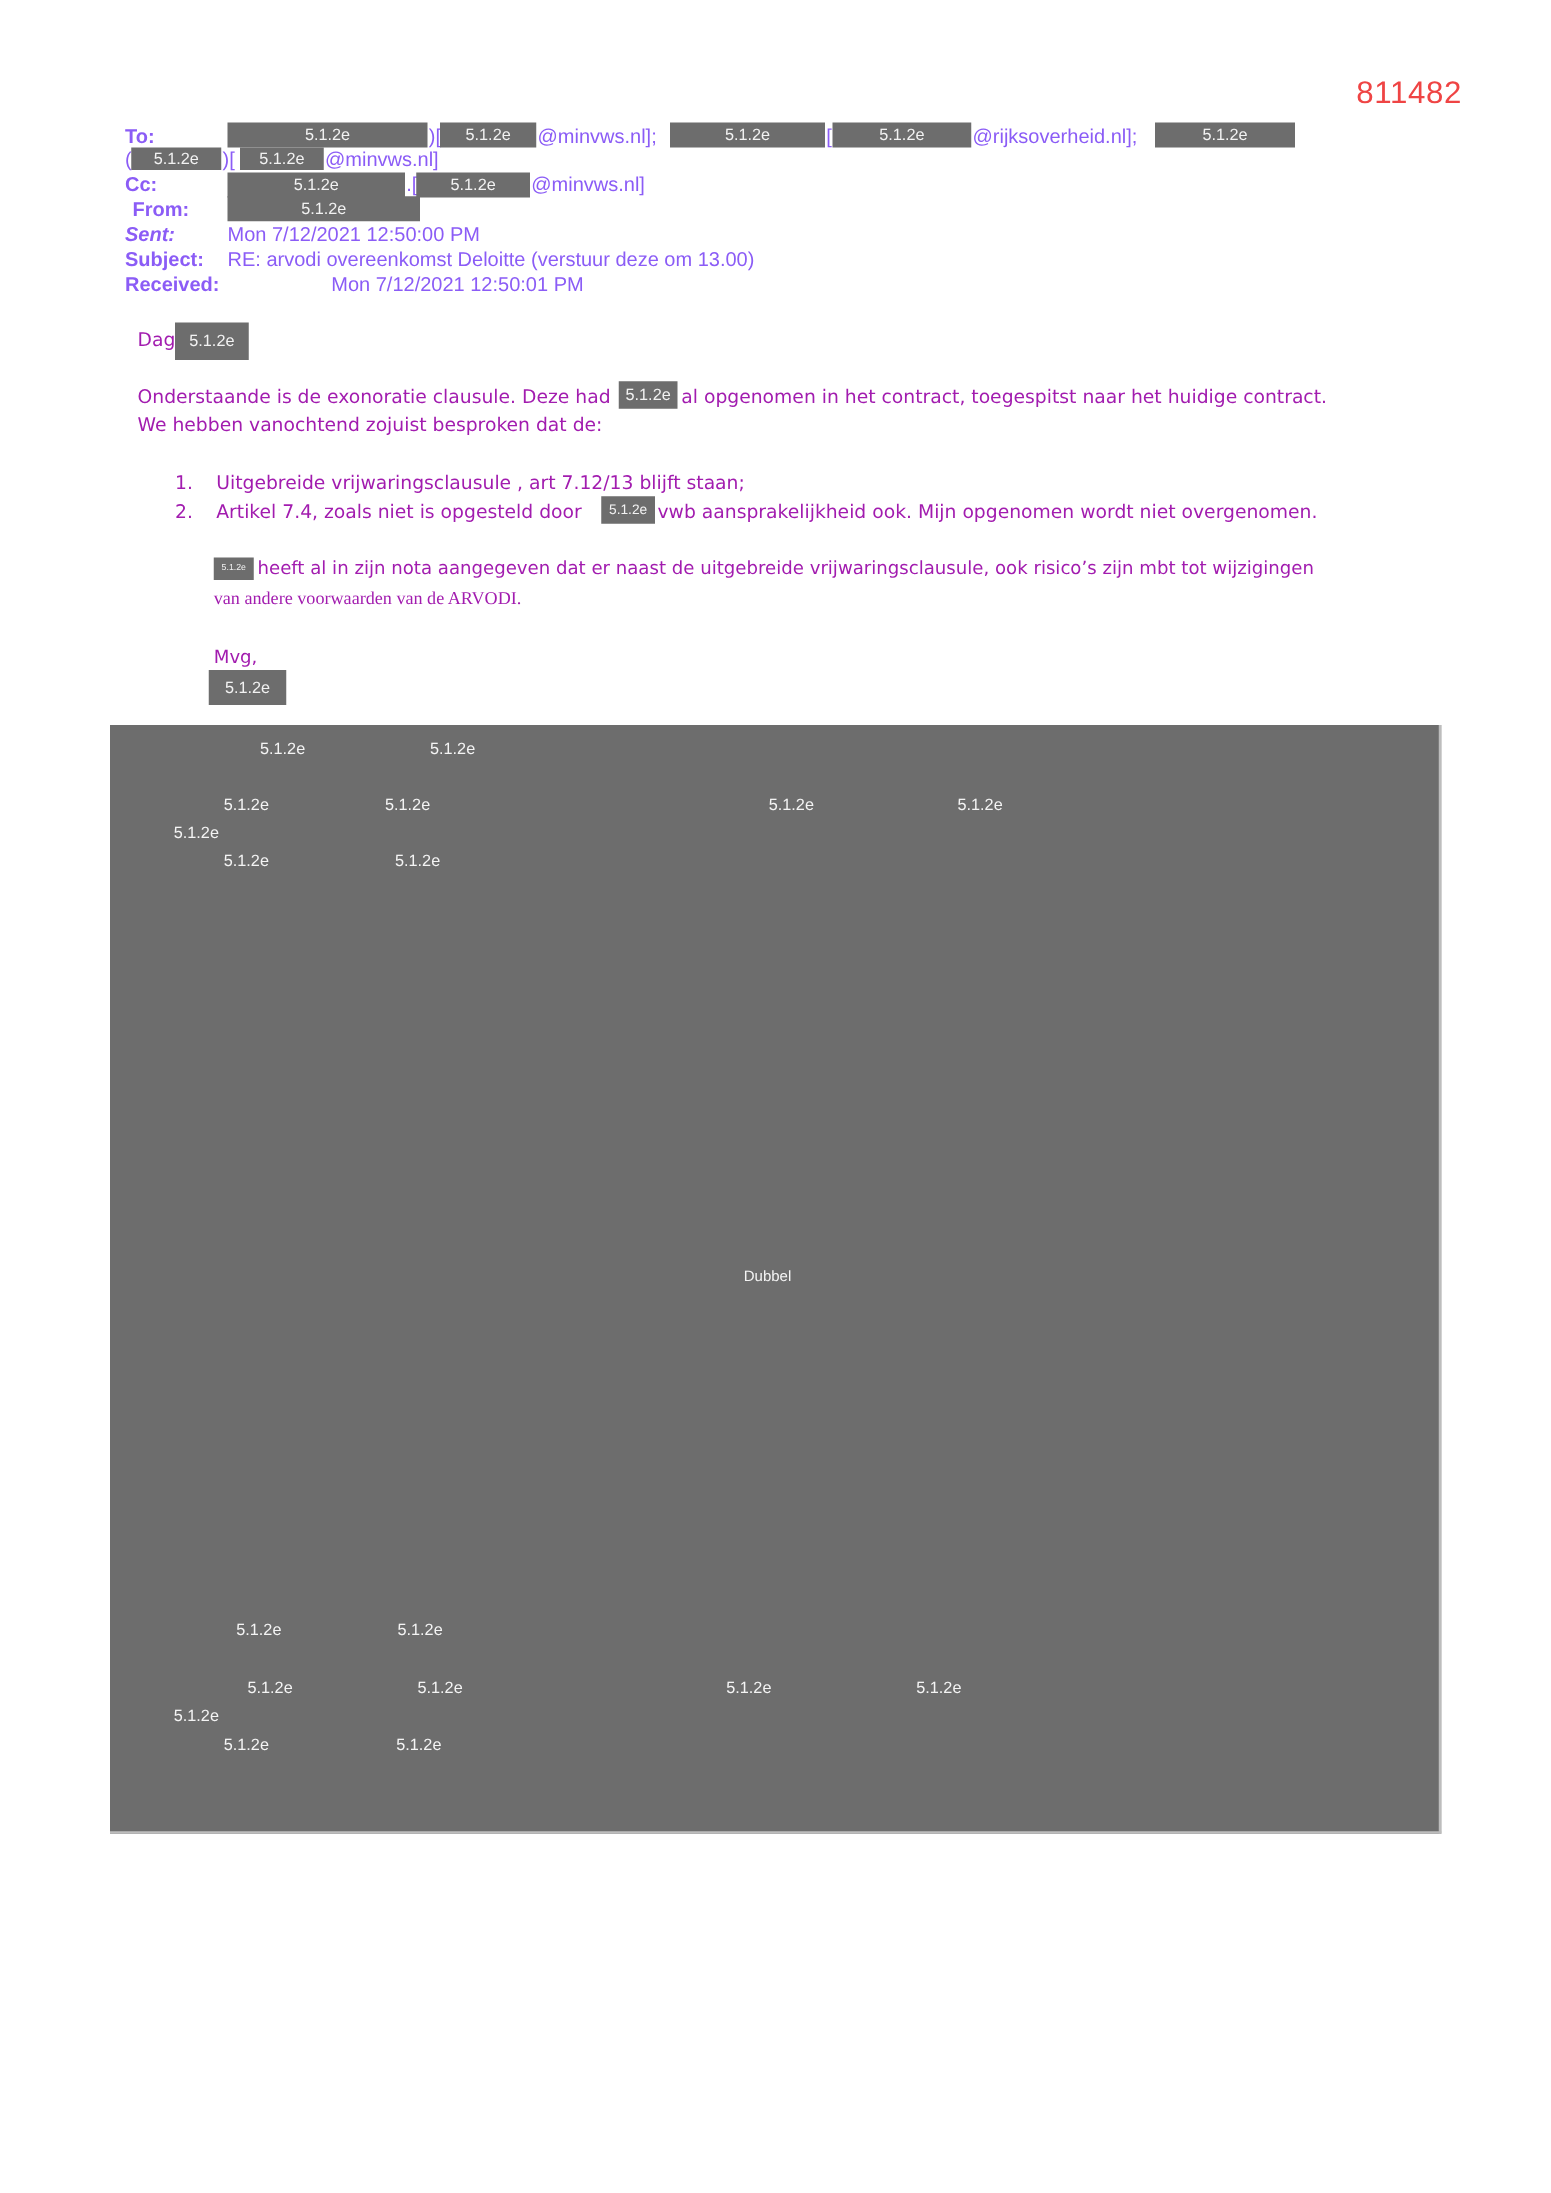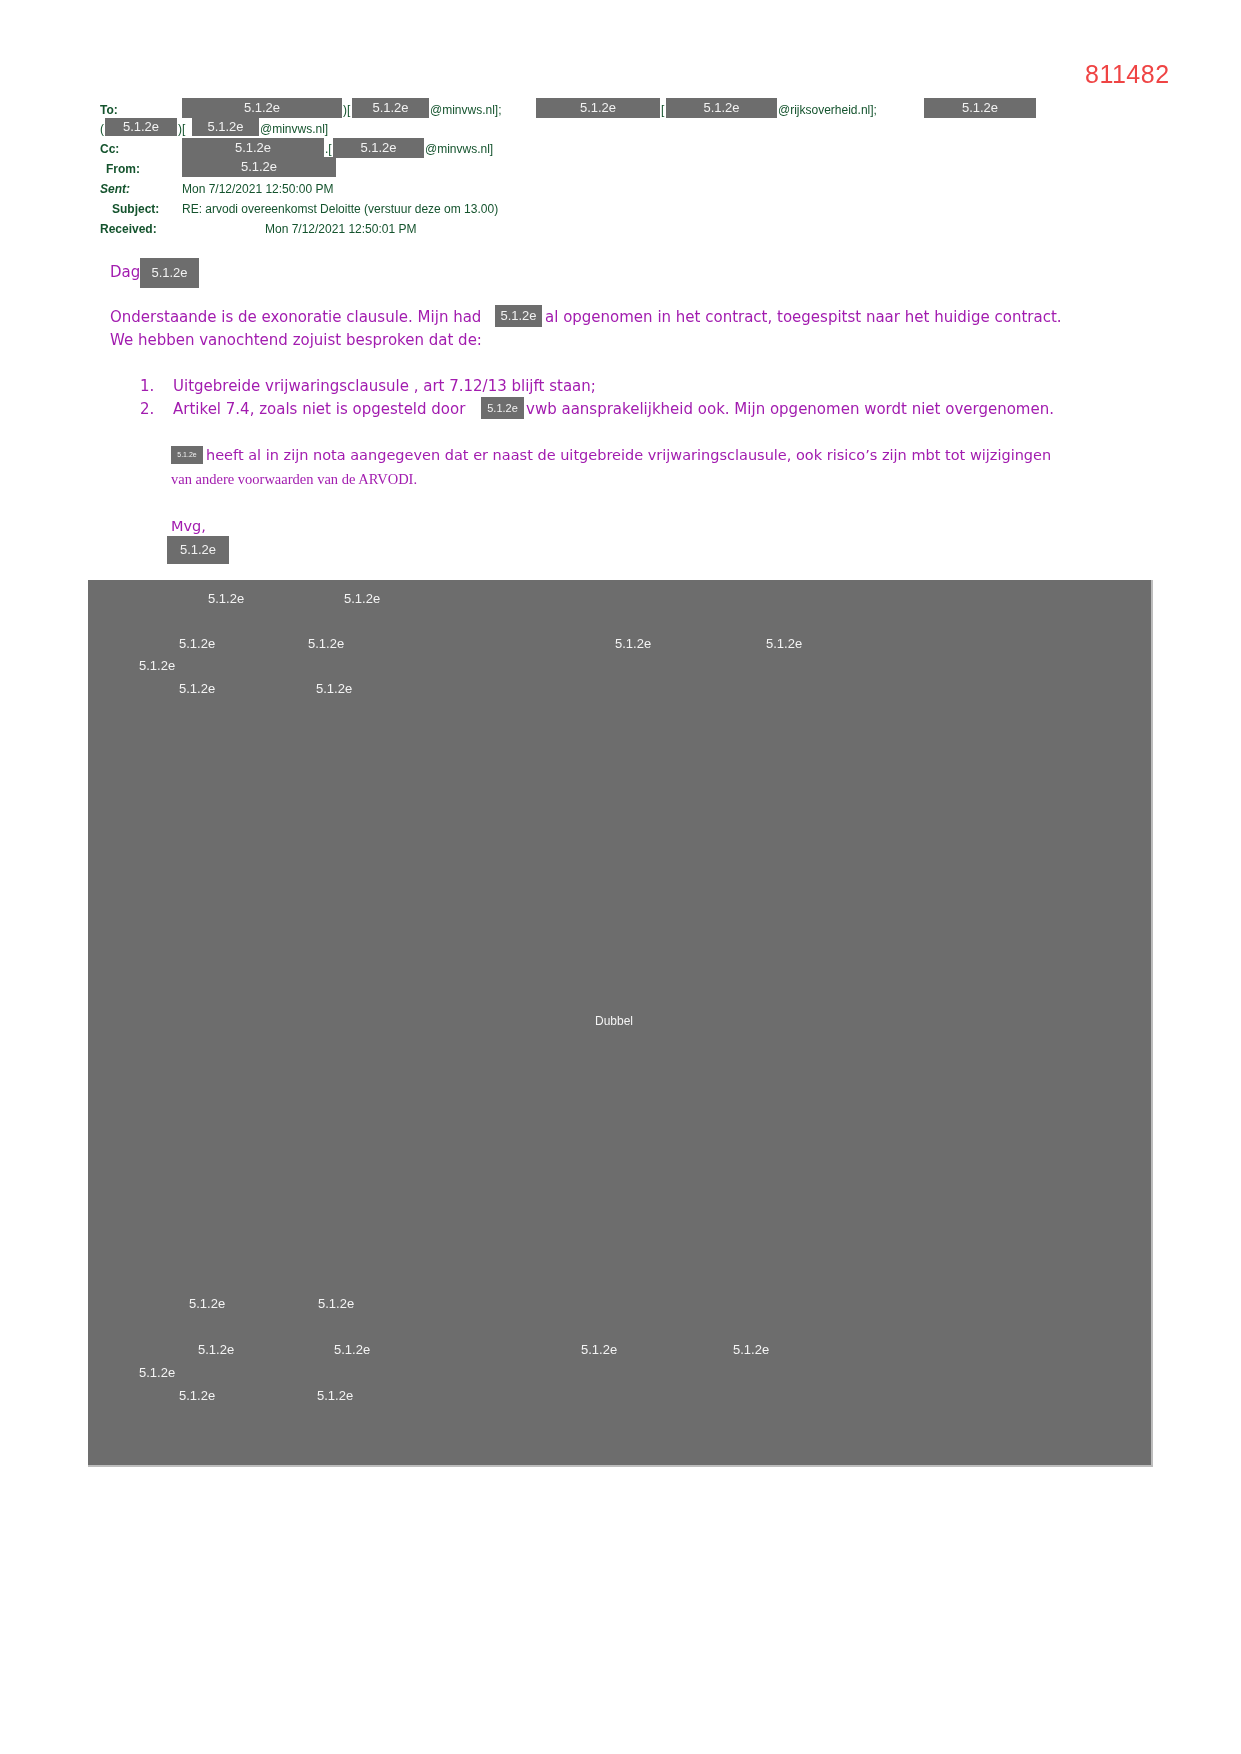--- a/index.html
+++ b/index.html
@@ -1,21 +1,21 @@
 <!DOCTYPE html>
 <html><head>
   <meta charset="utf-8">
   <style>
     html, body { margin: 0; padding: 0; background: #ffffff; }
     body { width: 1241px; height: 1754px; position: relative; overflow: hidden; font-family: "Liberation Sans", sans-serif; color: #000; }
     .abs { position: absolute; }
     .docnum { left: 1085px; top: 60px; font-size: 25px; color: #ef4444; letter-spacing: 0.5px; }
     .hdr-label { font-weight: bold; }
     .red { position: absolute; background: #6d6d6d; color: #f2f2f2; font-size: 13px; text-align: center; line-height: 20px; height: 20px; font-family: "Liberation Sans", sans-serif; }
-    .txt { position: absolute; white-space: nowrap; font-size: 12px; line-height: 20px; color: #14532d; }
+    .txt { position: absolute; white-space: nowrap; font-size: 16px; line-height: 20px; color: #8b5cf6; }
     .body-txt { position: absolute; white-space: nowrap; font-family: "DejaVu Sans", sans-serif; font-size: 15px; color: #a21caf; line-height: 20px; }
     .bigblock { left: 88px; top: 580px; width: 1063px; height: 885px; background: #6d6d6d; border-bottom: 2px solid #bdbdbd; border-right: 2px solid #bdbdbd; }
     .gl { position: absolute; color: #f4f4f4; font-size: 13px; line-height: 16px; white-space: nowrap; }
   </style>
 </head>
 <body>
 
 <div class="abs docnum">811482</div>
 
 <div>
@@ -42,32 +42,32 @@
   <span class="txt" style="left:325px;top:139px;">.[</span>
   <span class="red" style="left:333px;top:138px;width:91px;">5.1.2e</span>
   <span class="txt" style="left:425px;top:139px;">@minvws.nl]</span>
 
   <span class="txt hdr-label" style="left:106px;top:159px;">From:</span>
   <span class="red" style="left:182px;top:157px;width:154px;">5.1.2e</span>
 
   <span class="txt hdr-label" style="left:100px;top:179px;font-style:italic;">Sent:</span>
   <span class="txt" style="left:182px;top:179px;">Mon 7/12/2021 12:50:00 PM</span>
 
-  <span class="txt hdr-label" style="left:100px;top:199px;margin-left:12px;">Subject:</span>
+  <span class="txt hdr-label" style="left:100px;top:199px;">Subject:</span>
   <span class="txt" style="left:182px;top:199px;">RE: arvodi overeenkomst Deloitte (verstuur deze om 13.00)</span>
 
   <span class="txt hdr-label" style="left:100px;top:219px;">Received:</span>
   <span class="txt" style="left:265px;top:219px;">Mon 7/12/2021 12:50:01 PM</span>
 </div>
 
 <div>
   <span class="body-txt" style="left:110px;top:262px;">Dag</span>
   <span class="red" style="left:140px;top:258px;width:59px;height:30px;line-height:30px;">5.1.2e</span>
 
-  <span class="body-txt" style="left:110px;top:307px;">Onderstaande is de exonoratie clausule. Mijn had</span>
+  <span class="body-txt" style="left:110px;top:307px;">Onderstaande is de exonoratie clausule. Deze had</span>
   <span class="red" style="left:495px;top:305px;width:47px;height:22px;line-height:22px;">5.1.2e</span>
   <span class="body-txt" style="left:545px;top:307px;">al opgenomen in het contract, toegespitst naar het huidige contract.</span>
   <span class="body-txt" style="left:110px;top:330px;">We hebben vanochtend zojuist besproken dat de:</span>
 
   <span class="body-txt" style="left:140px;top:376px;">1.</span>
   <span class="body-txt" style="left:173px;top:376px;">Uitgebreide vrijwaringsclausule , art 7.12/13 blijft staan;</span>
 
   <span class="body-txt" style="left:140px;top:399px;">2.</span>
   <span class="body-txt" style="left:173px;top:399px;">Artikel 7.4, zoals niet is opgesteld door</span>
   <span class="red" style="left:481px;top:397px;width:43px;height:22px;line-height:22px;font-size:11px;">5.1.2e</span>

